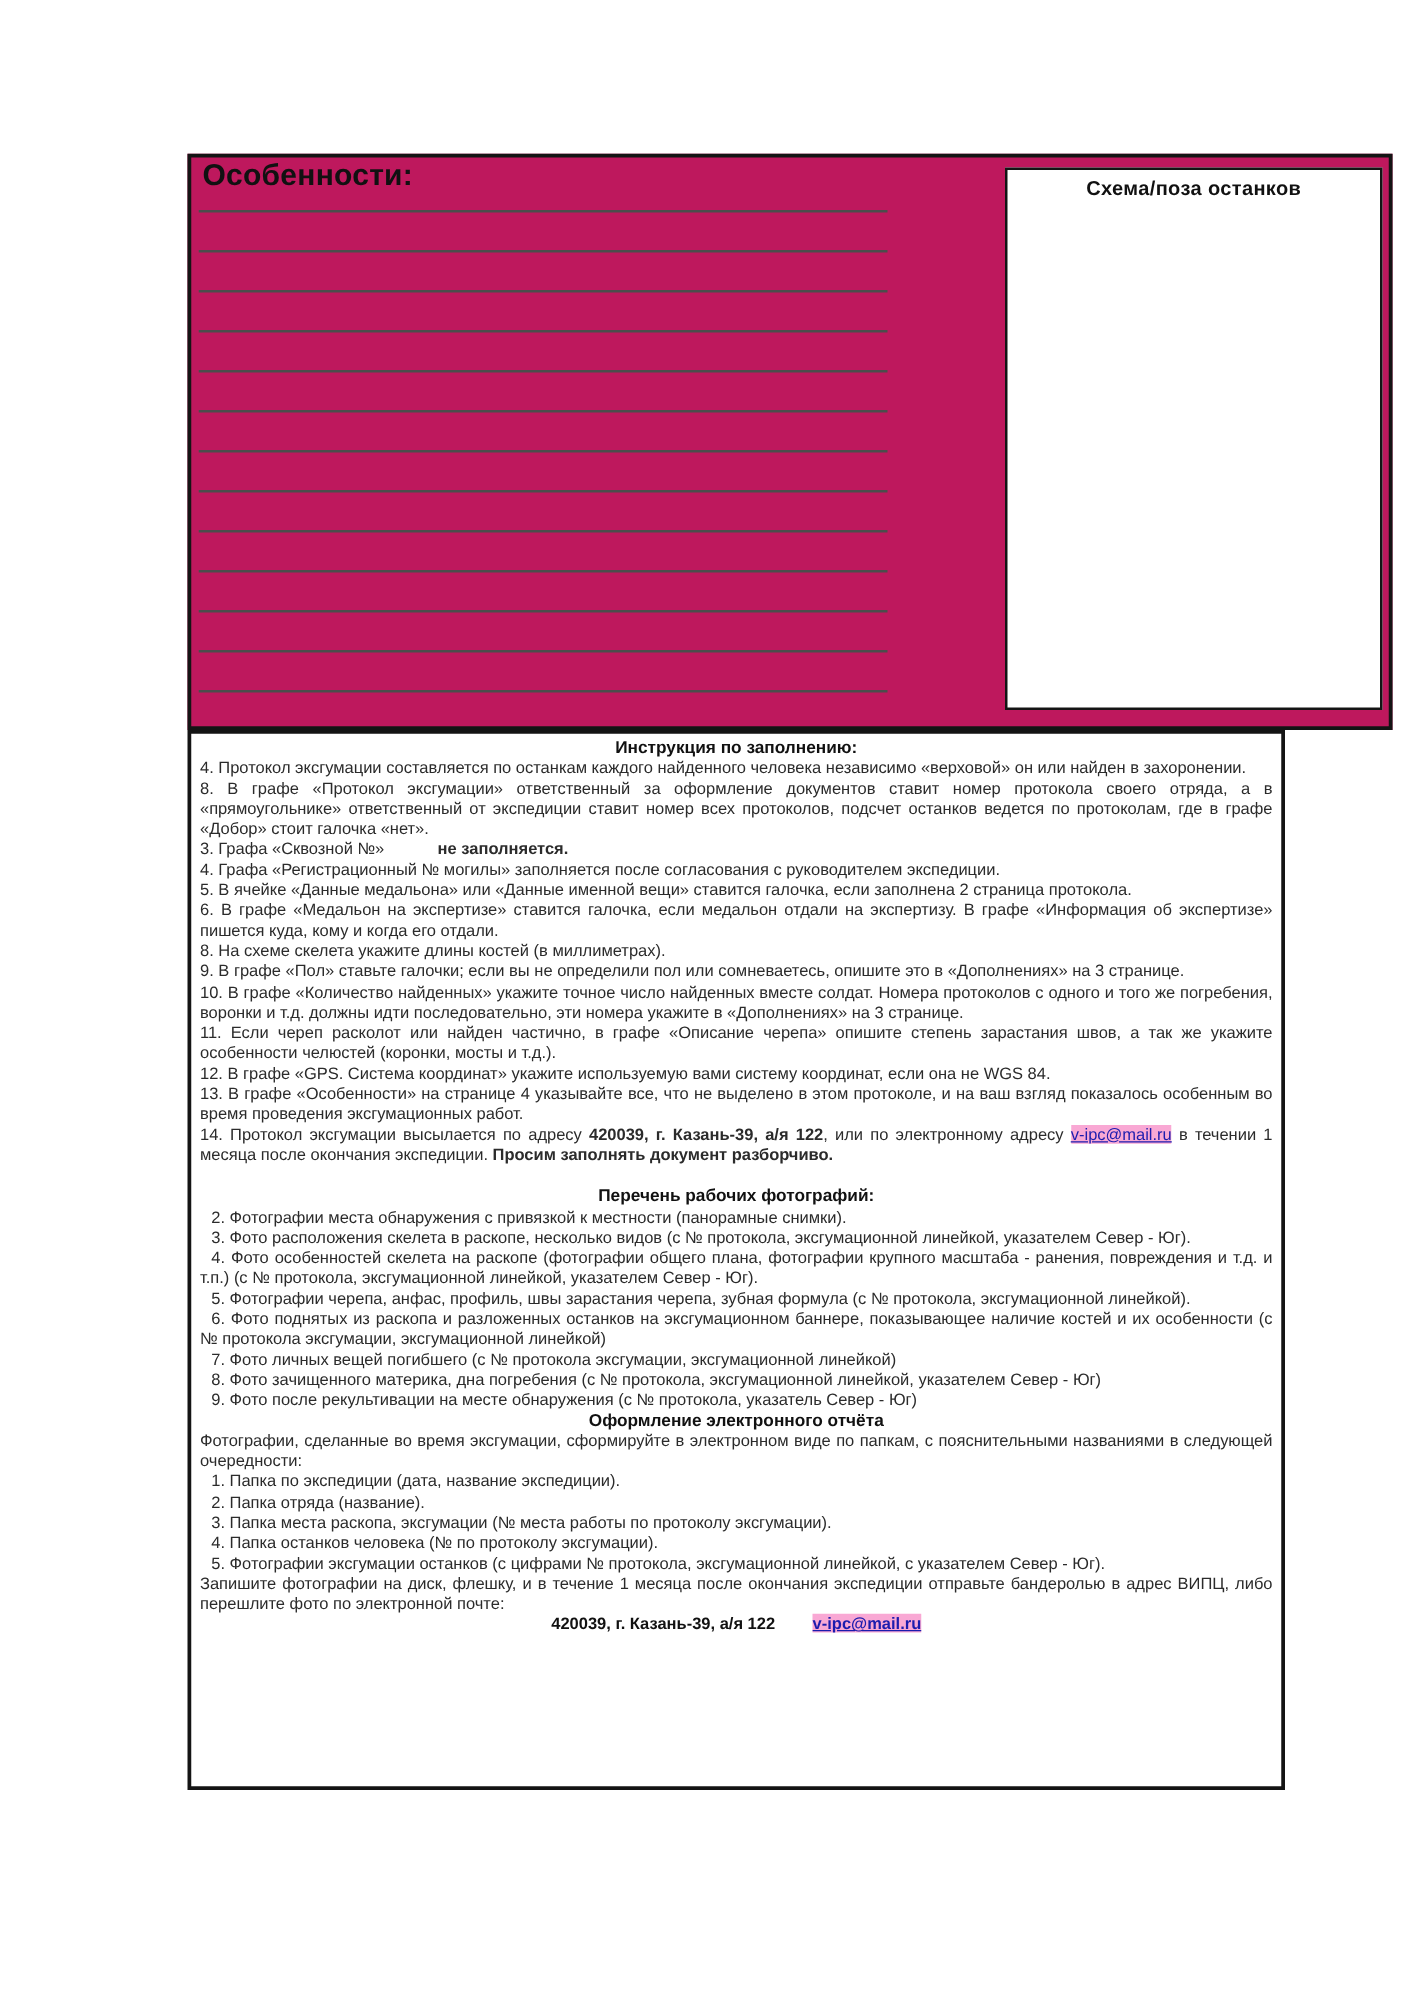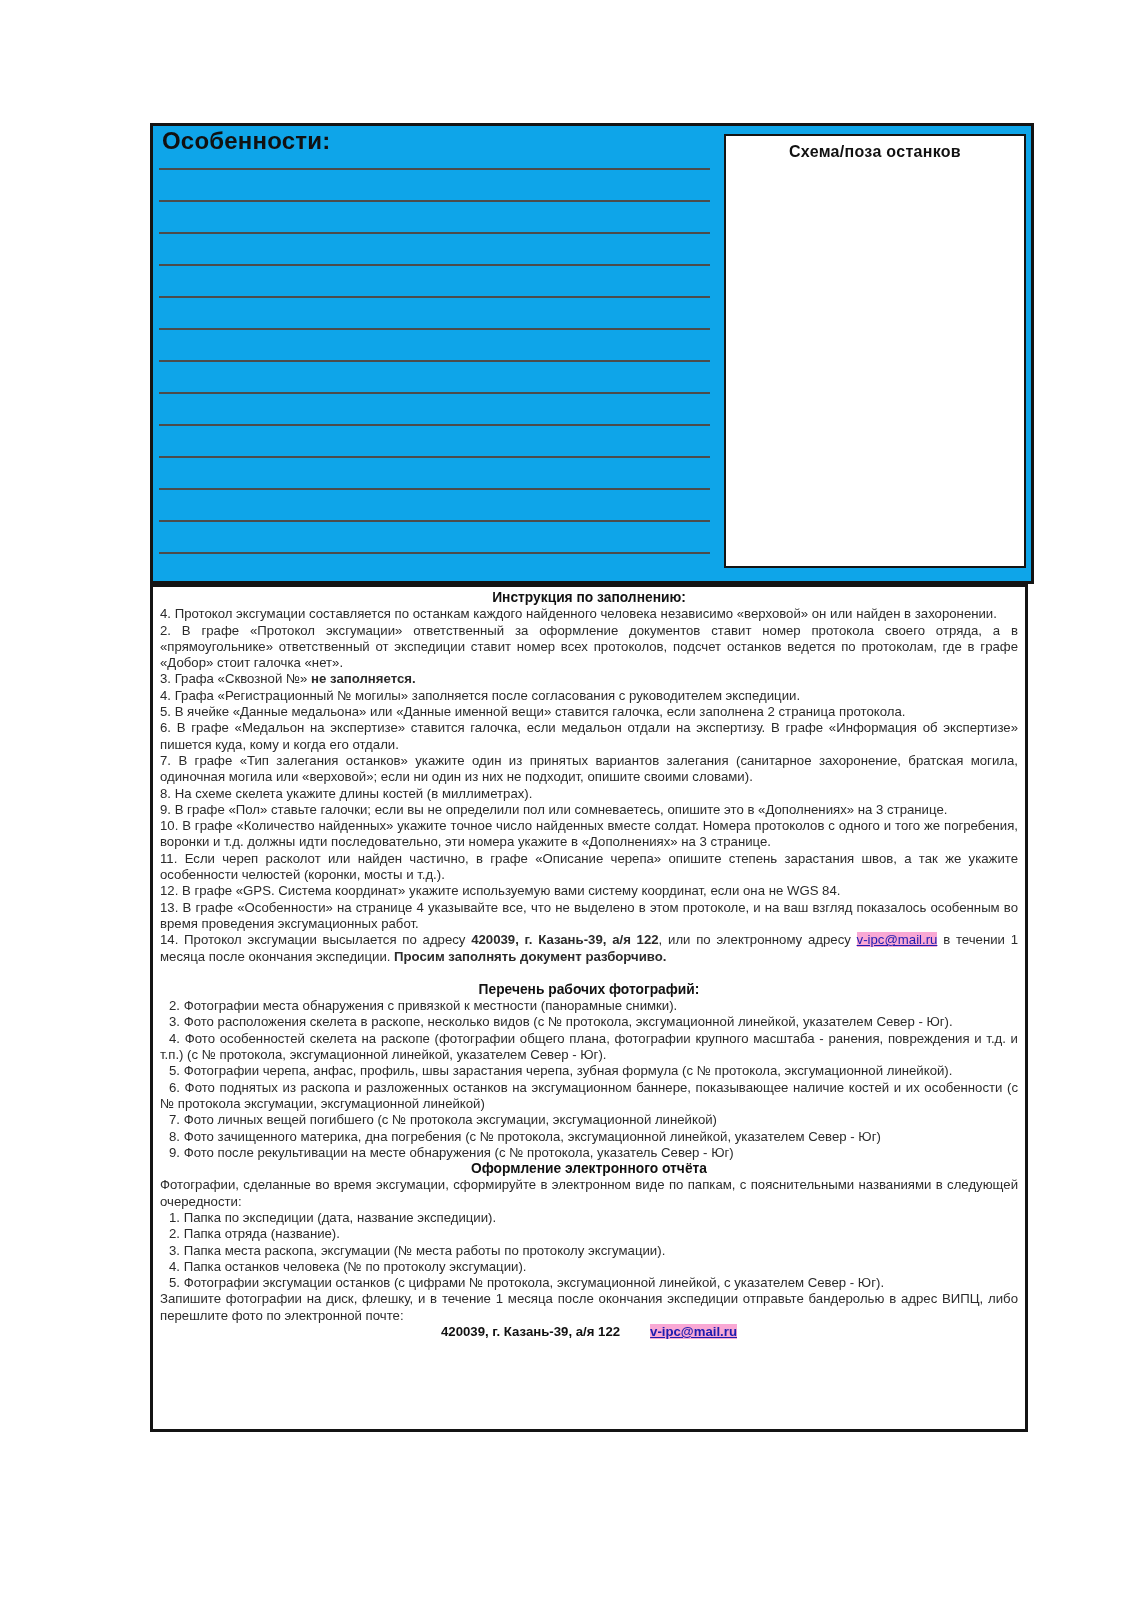--- a/index.html
+++ b/index.html
@@ -8,23 +8,23 @@
     background: #ffffff;
     font-family: "Liberation Sans", sans-serif;
     color: #222222;
     position: relative;
   }
   .page { position: absolute; left: 0; top: 0; width: 1131px; height: 1600px; }
 
   
   .features-box {
     position: absolute; left: 150px; top: 123px;
-    width: 884px; height: 461px;
+    width: 964px; height: 461px;
     border: 3px solid #141414;
-    box-sizing: border-box; background: #0ea5e9;
+    box-sizing: border-box; background: #be185d;
   }
   .features-title {
     position: absolute; left: 9px; top: 1px; margin: 0;
     font-size: 24px; font-weight: bold; color: #111111;
     letter-spacing: 0.2px;
   }
   .blank-lines {
     position: absolute; left: 6px; top: 12px; width: 551px;
   }
   .blank-line {
@@ -100,26 +100,25 @@
       </div>
     <div class="schema-box">
       <div class="schema-title">Схема/поза останков</div>
     </div>
   </section>
 
   <section class="instr-box">
     <p class="heading">Инструкция по заполнению:</p>
     <div>
         <p><span>4. Протокол эксгумации составляется по останкам каждого найденного человека независимо «верховой» он или найден в захоронении.</span></p>
-        <p><span>2. В графе «Протокол эксгумации» ответственный за оформление документов ставит номер протокола своего отряда, а в «прямоугольнике» ответственный от экспедиции ставит номер всех протоколов, подсчет останков  ведется по протоколам, где в графе «Добор» стоит галочка «нет».</span></p>
-        <p><span>3. Графа «Сквозной №» </span><span style="font-weight: bold;">не заполняется.</span></p>
+        <p><span>8. В графе «Протокол эксгумации» ответственный за оформление документов ставит номер протокола своего отряда, а в «прямоугольнике» ответственный от экспедиции ставит номер всех протоколов, подсчет останков  ведется по протоколам, где в графе «Добор» стоит галочка «нет».</span></p>
+        <p><span>3. Графа «Сквозной №» </span><span style="font-weight: bold; margin-left: 39px;">не заполняется.</span></p>
         <p><span>4. Графа «Регистрационный № могилы» заполняется после согласования с руководителем экспедиции.</span></p>
         <p><span>5. В ячейке «Данные медальона» или «Данные именной вещи» ставится  галочка, если заполнена  2 страница протокола.</span></p>
         <p><span>6. В графе «Медальон на экспертизе» ставится галочка, если медальон отдали на экспертизу. В графе «Информация об экспертизе» пишется куда, кому и когда его отдали.</span></p>
-        <p><span>7. В графе «Тип залегания останков» укажите один из принятых вариантов залегания (санитарное захоронение, братская могила, одиночная могила или «верховой»; если ни один из них не подходит, опишите своими словами).</span></p>
         <p><span>8. На схеме скелета укажите длины костей (в миллиметрах).</span></p>
         <p><span>9. В графе «Пол» ставьте галочки; если вы не определили пол или сомневаетесь, опишите это в «Дополнениях» на 3 странице.</span></p>
         <p><span>10. В графе «Количество найденных» укажите точное число найденных вместе солдат. Номера протоколов с одного и того же погребения, воронки и т.д. должны идти последовательно, эти номера укажите в «Дополнениях» на 3 странице.</span></p>
         <p><span>11. Если череп расколот или найден частично, в графе «Описание черепа» опишите степень зарастания швов, а так же укажите особенности челюстей (коронки, мосты и т.д.).</span></p>
         <p><span>12. В графе «GPS. Система координат» укажите используемую вами систему координат, если она не WGS 84.</span></p>
         <p><span>13. В графе «Особенности» на странице 4 указывайте все, что не выделено в этом протоколе, и на ваш взгляд показалось особенным во время проведения эксгумационных работ.</span></p>
         <p><span>14. Протокол эксгумации высылается по адресу </span><span style="font-weight: bold;">420039, г. Казань-39, а/я 122</span><span>, или по электронному адресу  </span><a class="email">v-ipc@mail.ru</a><span> в течении 1 месяца после окончания экспедиции. </span><span style="font-weight: bold;">Просим заполнять документ разборчиво.</span></p>
       </div>
 
     <p class="heading photos-heading">Перечень рабочих фотографий:</p>

